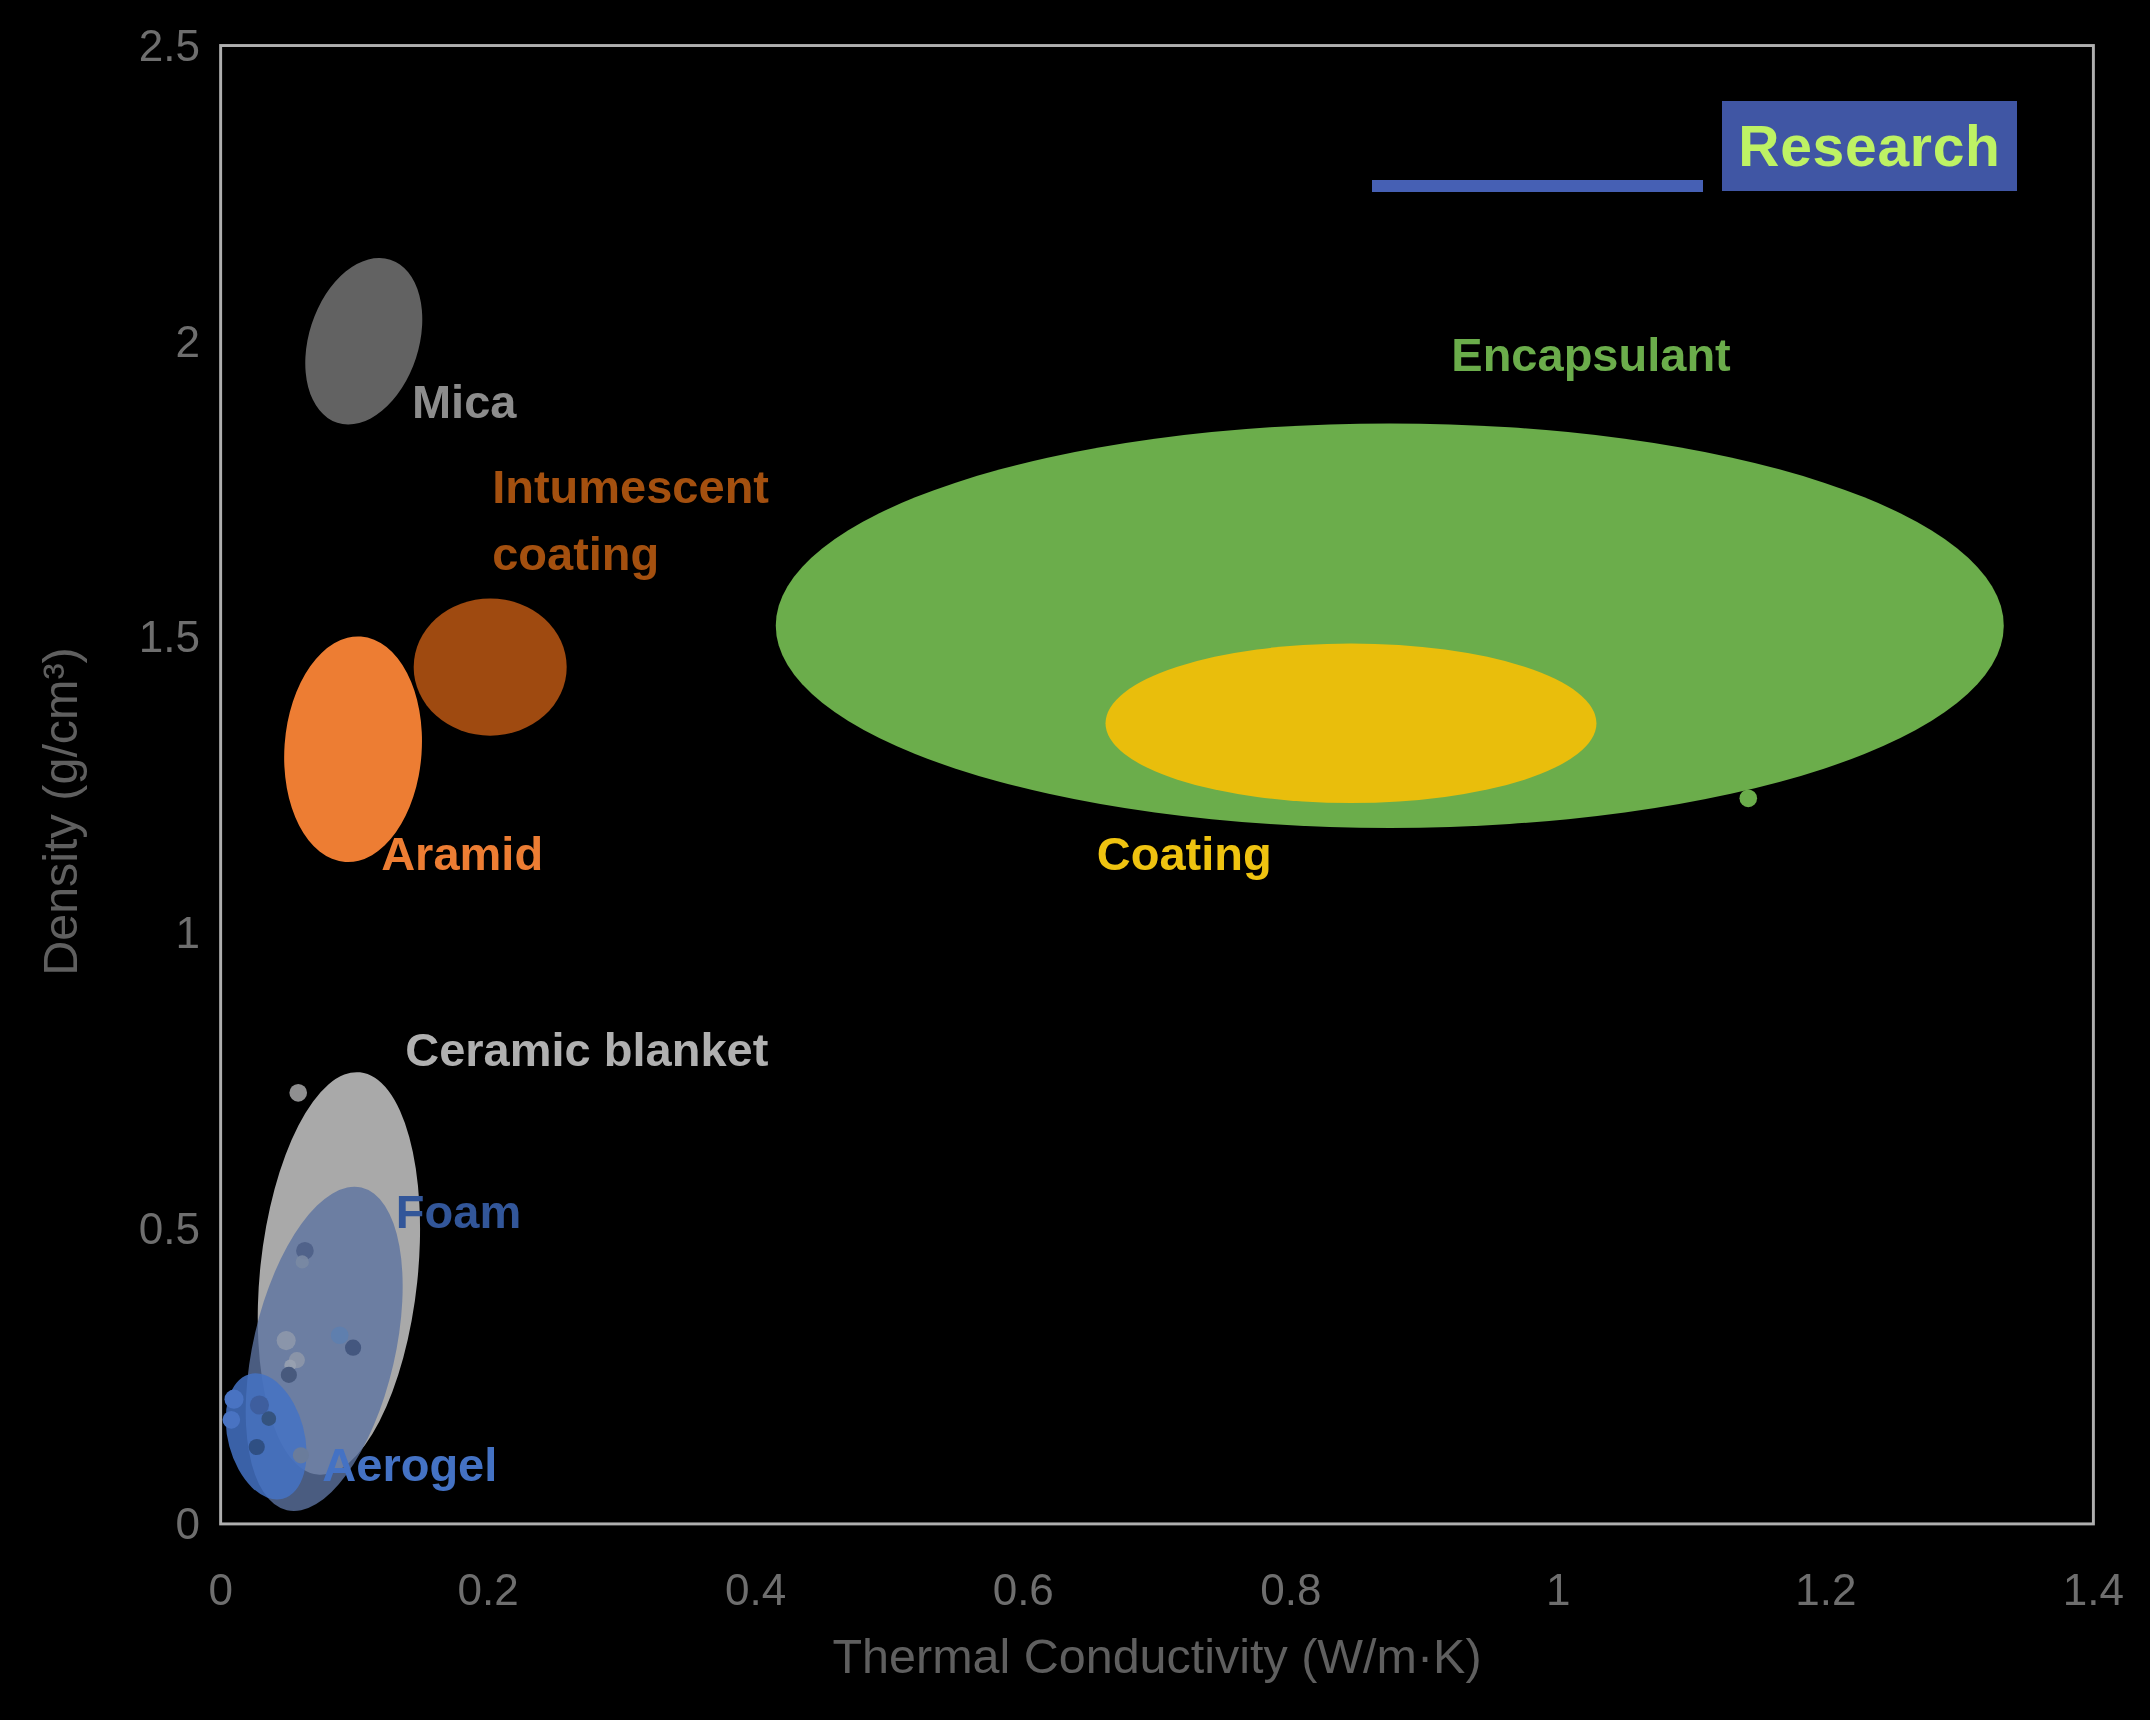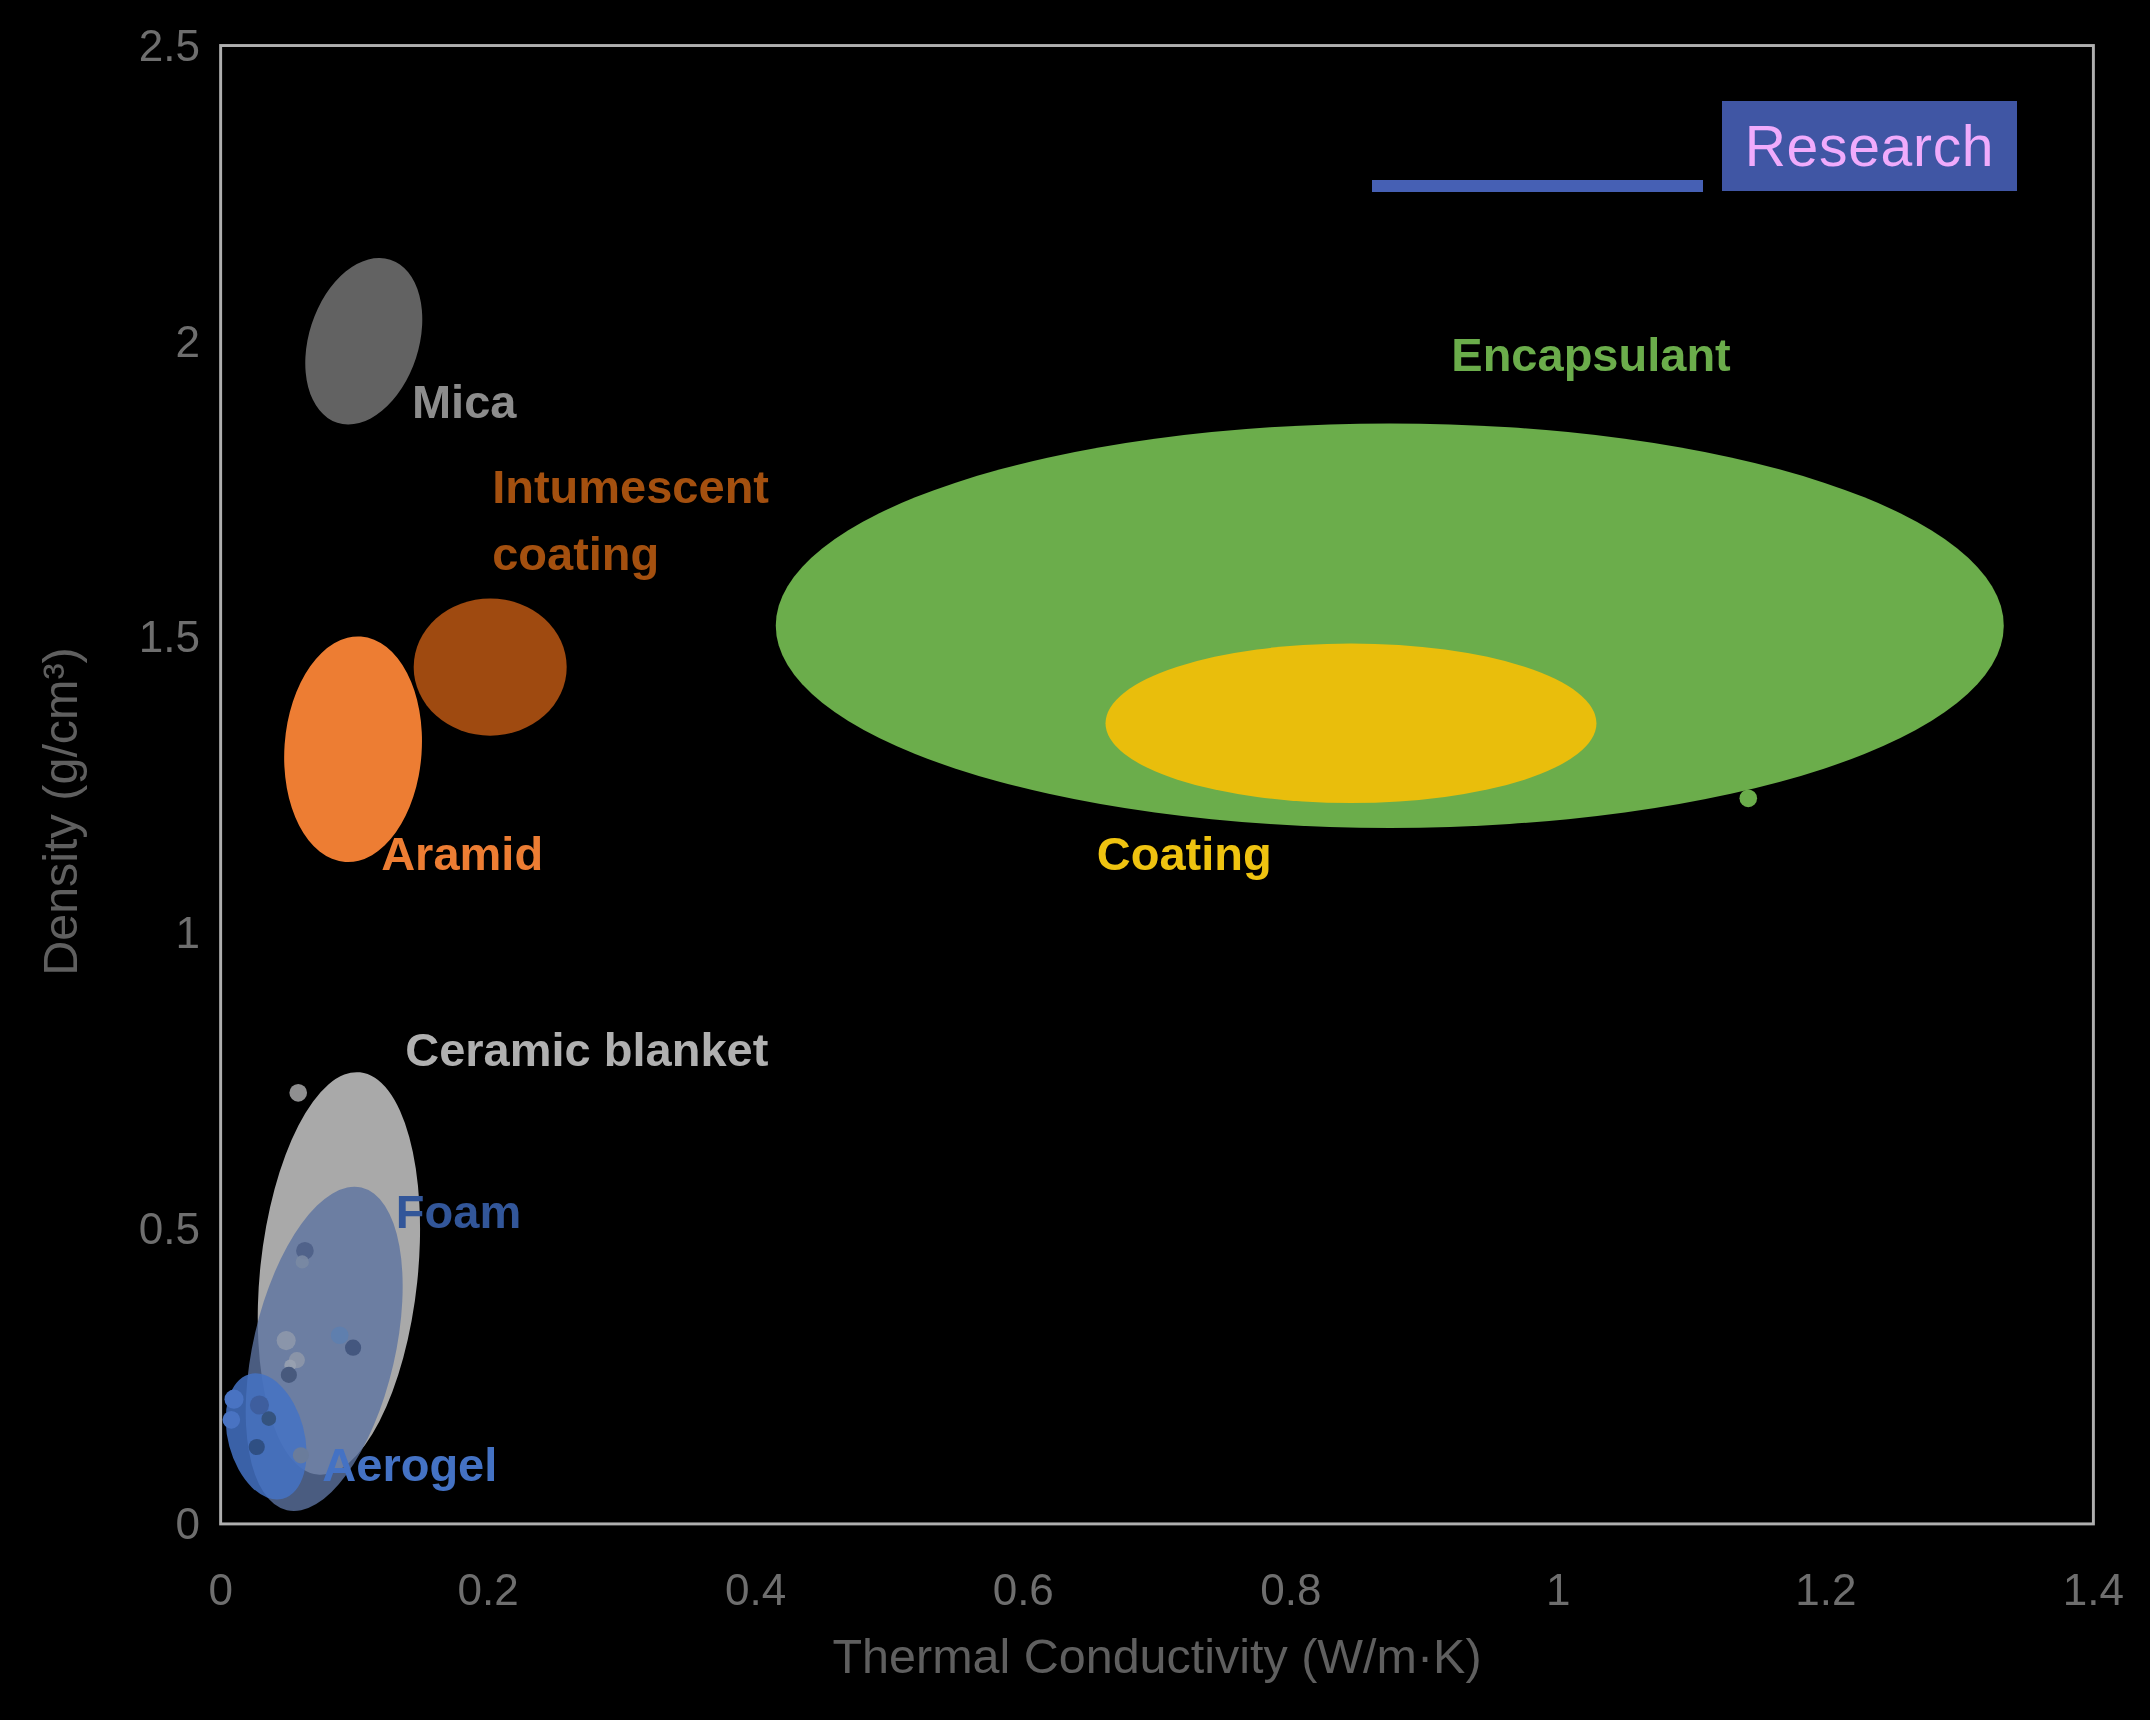--- a/index.html
+++ b/index.html
@@ -76,17 +76,17 @@
         <text x="272" y="485.5999999999999" fill="#6E6E6E" text-anchor="end" class="tick">2</text>
         <text x="272" y="83" fill="#6E6E6E" text-anchor="end" class="tick">2.5</text>
       </g>
     <text class="axis-title" x="1575" y="2278" text-anchor="middle" fill="#5F5F5F">Thermal Conductivity (W/m·K)</text>
     <text class="axis-title" transform="translate(105,1105) rotate(-90)" text-anchor="middle" fill="#5F5F5F">Density (g/cm³)</text>
   </svg>
 
   <div>
     <div class="logo-bar" style="left: 1372px; top: 180px; width: 331px; height: 11.8px; background: rgb(70, 96, 180);"></div>
     <div class="logo-box" style="left: 1722px; top: 101px; width: 295px; height: 90px; background: rgb(64, 86, 164);">
-      <span style="color: #f0abfc;">Research</span>
+      <span style="color: #bef264; font-weight: bold;">Research</span>
     </div>
   </div>
 </div>
 
 
 </body></html>

